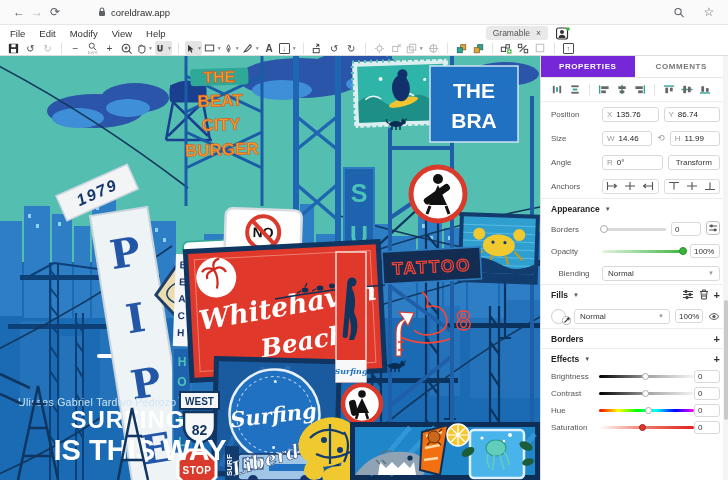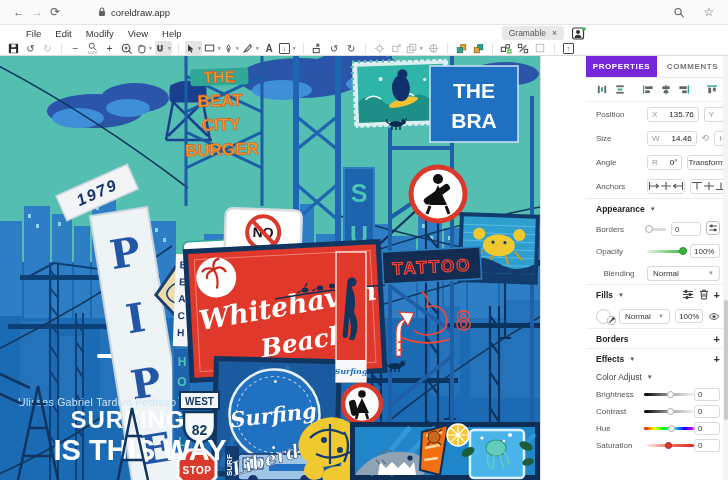--- a/index.html
+++ b/index.html
@@ -7,21 +7,21 @@
   #app{position:relative;width:728px;height:480px;background:#fff;overflow:hidden;
        font-family:"Liberation Sans",sans-serif;-webkit-font-smoothing:antialiased;}
   
   #browserbar{position:absolute;left:0;top:0;width:728px;height:25px;background:#fafafa;
     border-bottom:1px solid #e6e6e6;display:flex;align-items:center;padding:0 10px;color:#5f6368;}
   .bicon{font-size:12px;width:18px;text-align:center;color:#5f6368;cursor:pointer;}
   .bicon.dim{color:#b5b5b5;}
   #urlbox{display:flex;align-items:center;gap:5px;margin-left:34px;color:#333;font-size:9.5px;}
   #browser-right{margin-left:auto;display:flex;gap:12px;align-items:center;}
   
-  #menubar{position:absolute;left:16px;top:25px;width:580px;height:16px;background:#fff;
+  #menubar{position:absolute;left:0;top:25px;width:580px;height:16px;background:#fff;
     display:flex;align-items:center;padding:0 10px;gap:14px;font-size:9.5px;color:#333;}
   #menu-right{margin-left:auto;display:flex;align-items:center;gap:8px;}
   #session-chip{background:#e9e9e9;border-radius:3px;padding:2px 7px;font-size:8.5px;color:#555;
     display:flex;gap:6px;align-items:center;cursor:pointer;margin-left:36px;}
   
   #toolbar{position:absolute;left:0;top:41px;width:728px;height:15px;background:#fff;
     border-bottom:1px solid #dcdcdc;display:flex;align-items:center;padding:0 6px;gap:2px;}
   .tsep{width:1px;height:11px;background:#e2e2e2;margin:0 4px;}
   .tbtn{height:14px;min-width:15px;display:flex;align-items:center;justify-content:center;
     color:#4a4a4a;font-size:10px;border-radius:2px;cursor:pointer;gap:1px;}
@@ -30,36 +30,36 @@
   .tbtn svg{stroke:#4a4a4a;fill:none;stroke-width:1.2;}
   .caret{font-size:5px;color:#888;margin-left:1px;}
   .zoomlvl{display:flex;flex-direction:column;align-items:center;line-height:1;}
   .zoomlvl small{font-size:4px;color:#999;}
   .boxglyph{border:1px solid #4a4a4a;border-radius:1px;font-size:7px;line-height:1;
     width:11px;height:11px;display:flex;align-items:center;justify-content:center;}
   
   #canvas-wrap{position:absolute;left:0;top:56px;width:540px;height:424px;overflow:hidden;}
   
   #panel{position:absolute;left:540px;top:56px;width:188px;height:424px;background:#fff;
-    border-left:1px solid #e0e0e0;font-size:8px;color:#444;overflow:hidden;padding-left:45px;}
+    border-left:1px solid #e0e0e0;font-size:8px;color:#444;overflow:hidden;}
   #tabs{display:flex;height:22px;border-bottom:1px solid #e6e6e6;}
   .tab{flex:1;display:flex;align-items:center;justify-content:center;font-size:8px;
     letter-spacing:.6px;font-weight:bold;cursor:pointer;}
   .tab.active{background:#7628d8;color:#fff;}
   .tab.inactive{color:#777;}
   #alignrow{display:flex;align-items:center;height:24px;padding:0 10px;gap:6px;
     border-bottom:1px solid #efefef;}
   #alignrow .asep{width:1px;height:12px;background:#e4e4e4;margin:0 2px;}
   .aicon{cursor:pointer;display:flex;}
   .prow{display:flex;align-items:center;height:24px;padding:0 8px 0 10px;gap:5px;}
   .plabel{width:46px;flex:none;color:#555;}
   .pinput{border:1px solid #d9d9d9;border-radius:3px;height:15px;display:flex;align-items:center;
     padding:0 4px;gap:4px;background:#fff;flex:1;cursor:text;}
   .pfx{color:#999;}
-  .pval{color:#222;margin-left:8px;}
+  .pval{color:#222;}
   .pbtn{border:1px solid #d9d9d9;border-radius:3px;height:15px;display:flex;align-items:center;
     justify-content:center;flex:1;color:#333;cursor:pointer;background:#fff;}
   .seg{border:1px solid #ddd;border-radius:3px;height:15px;display:flex;align-items:center;flex:1;}
   .seg .cell{flex:1;display:flex;align-items:center;justify-content:center;cursor:pointer;}
   .seg svg{stroke:#555;stroke-width:1.1;fill:none;}
   .linkicon{color:#999;font-size:9px;cursor:pointer;}
   .shead{display:flex;align-items:center;height:20px;padding:0 8px 0 10px;gap:5px;
     border-top:1px solid #ececec;color:#222;font-size:8.5px;font-weight:bold;}
   .shead .arr{font-size:6px;color:#555;}
   .shead .spacer{flex:1;}
@@ -892,24 +892,20 @@
       <span class="hicon" style="font-size:11px;color:#333;">+</span>
     </div>
 
     <div class="shead">
       <span>Effects</span>
         <span class="arr">▼</span>
       <span class="spacer"></span>
       <span class="hicon" style="font-size:11px;color:#333;">+</span>
     </div>
 
-    <div class="shead" style="border-top:none;font-weight:normal;color:#444;height:18px;">
-      <span>Color Adjust</span>
-        <span class="arr">▼</span>
-    </div>
 
     <div class="srow">
       <span class="plabel">Brightness</span>
       <div class="track" style="background:linear-gradient(90deg,#000,#aaa 55%,#f4f4f4);">
         <span class="thumb" style="left:45%;width:7px;height:7px;top:-2px;"></span>
       </div>
       <div class="valbox" style="width:26px;height:13px;">0</div>
     </div>
 
     <div class="srow">

